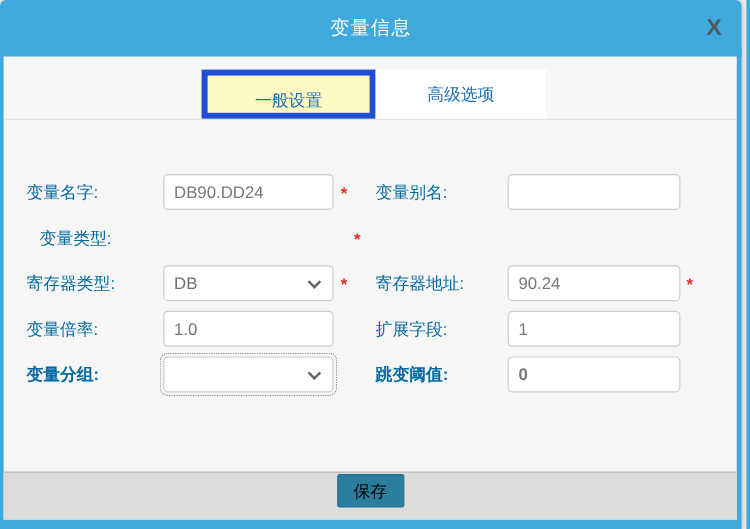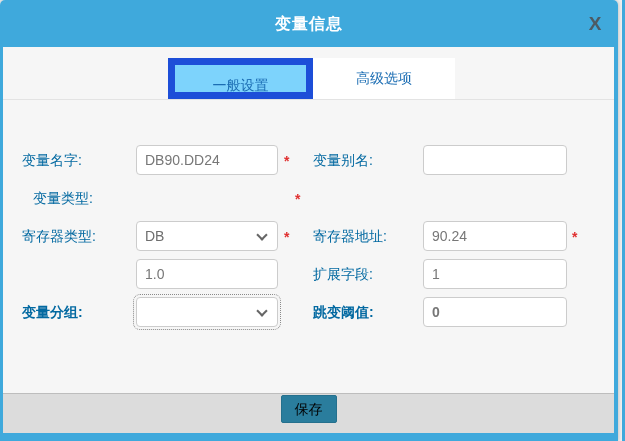--- a/index.html
+++ b/index.html
@@ -25,34 +25,34 @@
   .edge-bottom{ left:0; top:433px; width:618px; height:8px; }
 
   
   .titlebar {
     position:absolute; left:0; top:0; width:618px; height:47px;
     background:#3fa9dc; border-radius:5px 5px 0 0;
   }
   .title {
     position:absolute; left:0; top:0; width:100%; height:47px;
     line-height:47px; text-align:center;
-    color:#ffffff; font-size:16px; font-weight:bold; letter-spacing:1px;
+    color:#ffffff; font-size:16px; font-weight:normal; letter-spacing:1px;
   }
   .close-x {
     position:absolute; right:11px; top:11px; width:24px; height:26px;
     color:#4d5a63; font-size:19px; font-weight:bold; line-height:26px;
     text-align:center; cursor:pointer;
   }
 
   
   .tab {
     position:absolute; top:58px; height:41px; line-height:41px;
     text-align:center; font-size:14px; color:#1b6db3; cursor:pointer;
   }
-  .tab-general { left:168px; width:145px; background:#7dd3fc; border:7px solid #1d4ed8; }
+  .tab-general { left:168px; width:145px; background:#fef9c3; border:5px solid #1d4ed8; }
   .tab-advanced{ left:313px; width:142px; background:#ffffff; }
   .tab-divider { position:absolute; left:3px; top:99px; width:611px; height:1px; background:#e3e3e3; }
 
   
   .lab {
     position:absolute; height:30px; line-height:30px;
     font-size:14px; color:#0369a1; white-space:nowrap;
   }
   .lab.col1 { left:22px; }
   .lab.col2 { left:313px; }
@@ -143,20 +143,21 @@
     <div class="lab col1 r2">变量类型:</div>
     <div class="req col1 r2">*</div>
 
     <div class="lab col1 r3">寄存器类型:</div>
     <div class="fld col1 r3 sel">
       <span class="sel-val">DB</span>
       <span class="chevron"></span>
     </div>
     <div class="req col1 r3">*</div>
 
+    <div class="lab col1 r4">变量倍率:</div>
     <input class="fld col1 r4" type="text" value="1.0" style="">
 
     <div class="lab col1 r5">变量分组:</div>
     <div class="fld col1 r5 sel focused">
       <span class="sel-val"></span>
       <span class="chevron"></span>
     </div>
 
     <div class="lab col2 r1">变量别名:</div>
     <input class="fld col2 r1" type="text" value="" style="">

